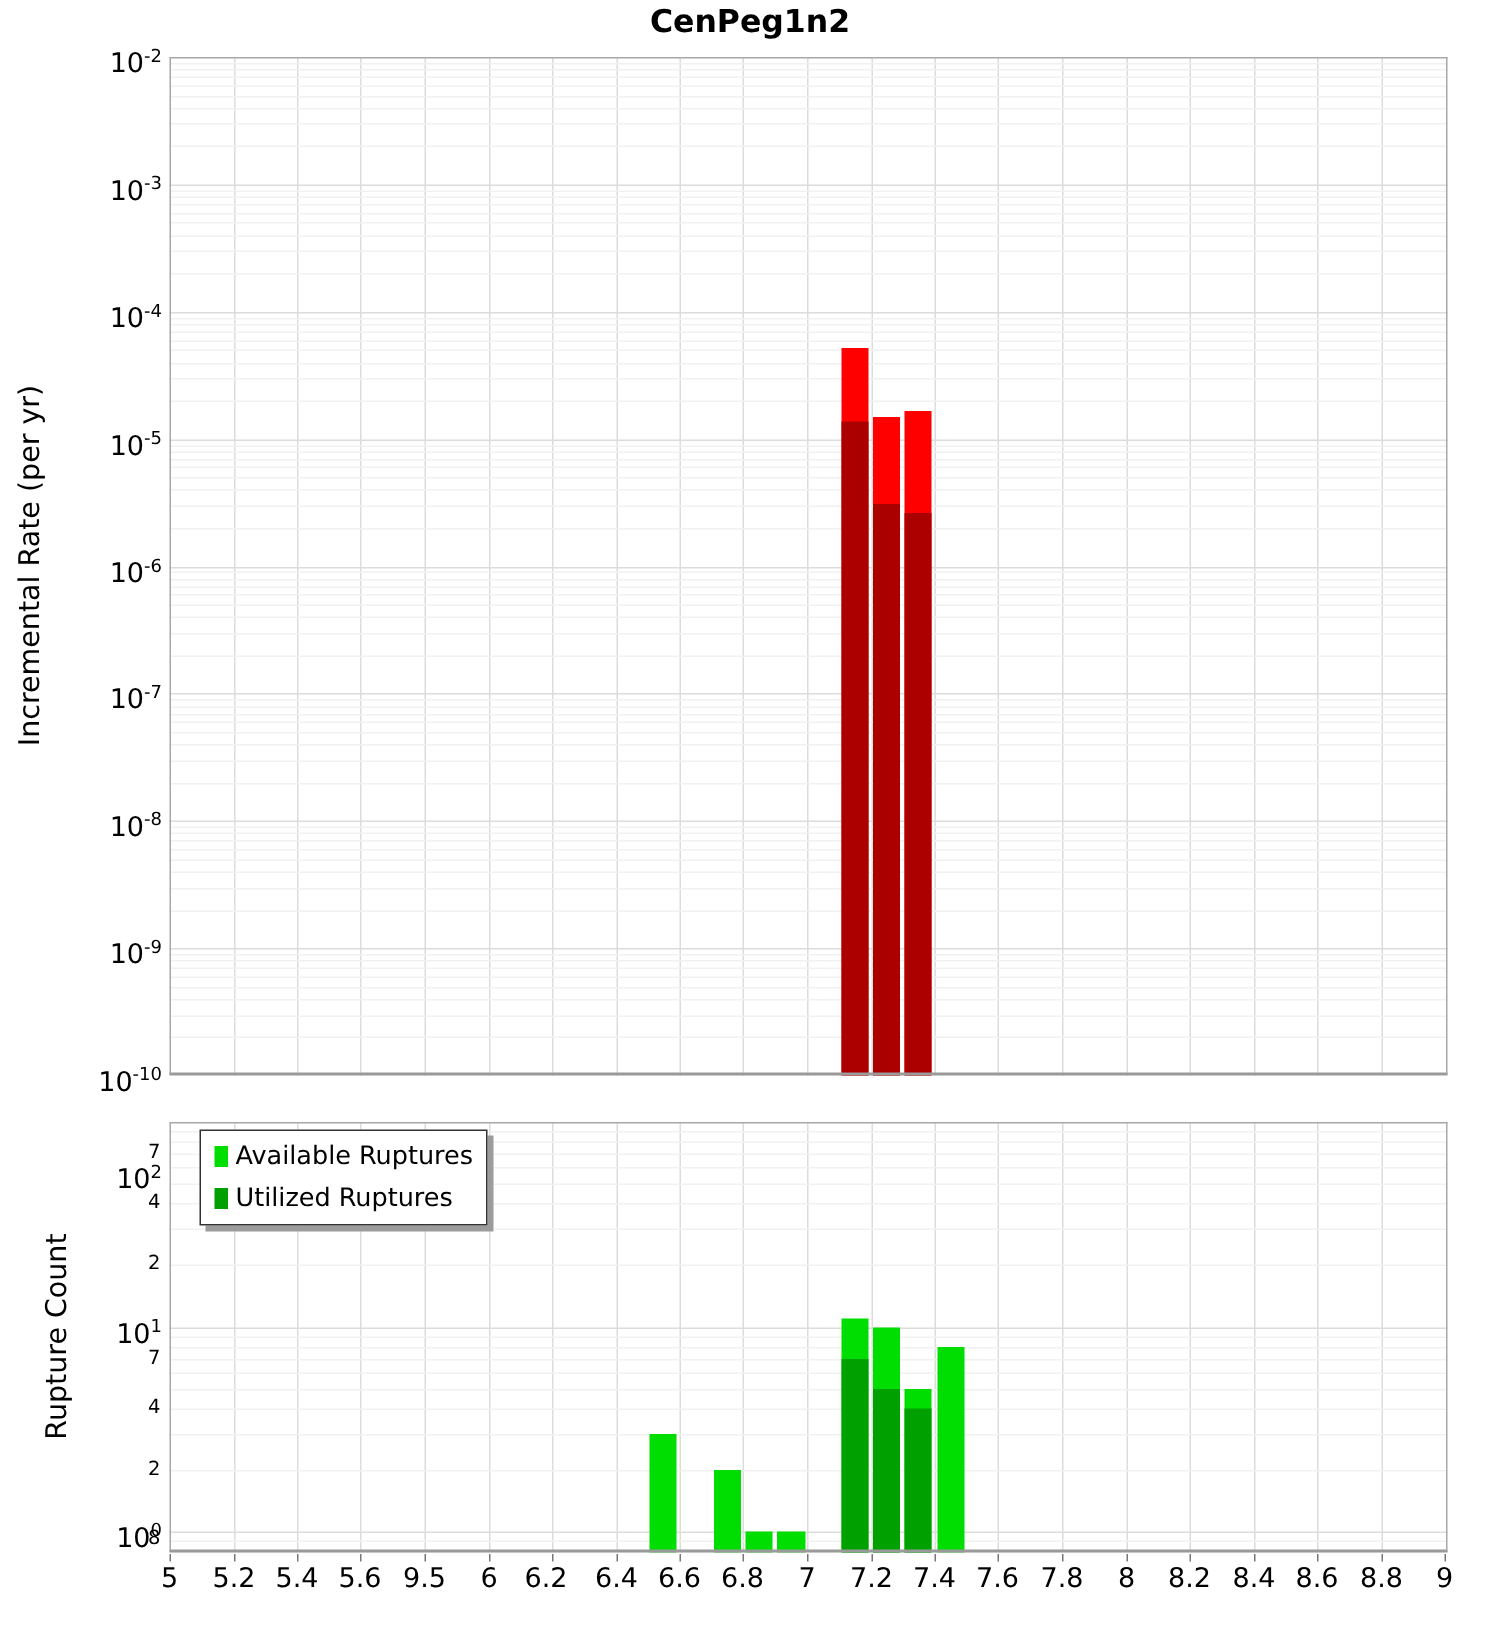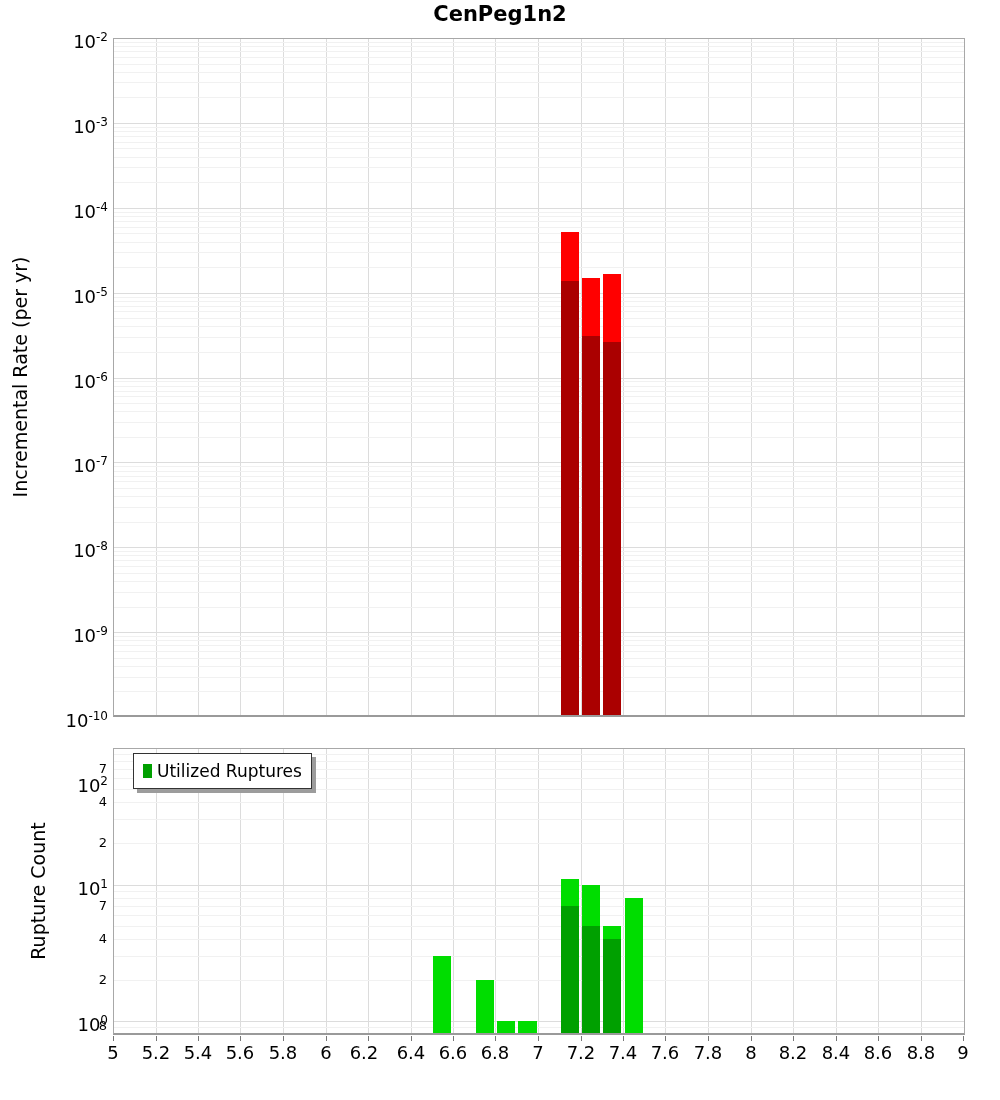--- a/index.html
+++ b/index.html
@@ -146,20 +146,24 @@
       <div class="yt" style="top: 413px;"><span>10</span><sup>-7</sup></div>
       <div class="yt" style="top: 498px;"><span>10</span><sup>-8</sup></div>
       <div class="yt" style="top: 583px;"><span>10</span><sup>-9</sup></div>
       <div class="yt" style="top: 668px;"><span>10</span><sup>-10</sup></div>
     </div>
 
   <div class="panel" id="panel-bottom">
     <div class="frame"></div>
     <div class="legend legend-tl">
       <div class="legend-item">
+        <span class="swatch" style="background: rgb(0, 221, 0);"></span>
+        <span class="legend-text">Available Ruptures</span>
+      </div>
+      <div class="legend-item">
         <span class="swatch" style="background: rgb(0, 160, 0);"></span>
         <span class="legend-text">Utilized Ruptures</span>
       </div>
     </div>
   <div class="gl" style="left: 43px; top: 0px; width: 1px; height: 287px; background: rgb(220, 220, 220);"></div>
       <div class="gl" style="left: 85px; top: 0px; width: 1px; height: 287px; background: rgb(220, 220, 220);"></div>
       <div class="gl" style="left: 127px; top: 0px; width: 1px; height: 287px; background: rgb(220, 220, 220);"></div>
       <div class="gl" style="left: 170px; top: 0px; width: 1px; height: 287px; background: rgb(220, 220, 220);"></div>
       <div class="gl" style="left: 213px; top: 0px; width: 1px; height: 287px; background: rgb(220, 220, 220);"></div>
       <div class="gl" style="left: 255px; top: 0px; width: 1px; height: 287px; background: rgb(220, 220, 220);"></div>
@@ -220,21 +224,21 @@
     </div>
 <div class="xtick" style="left: 113px;"></div>
     <div class="xt" style="left: 91px;">5</div>
     <div class="xtick" style="left: 156px;"></div>
     <div class="xt" style="left: 134px;">5.2</div>
     <div class="xtick" style="left: 198px;"></div>
     <div class="xt" style="left: 176px;">5.4</div>
     <div class="xtick" style="left: 240px;"></div>
     <div class="xt" style="left: 218px;">5.6</div>
     <div class="xtick" style="left: 283px;"></div>
-    <div class="xt" style="left: 261px;">5.8</div>
+    <div class="xt" style="left: 261px;">9.5</div>
     <div class="xtick" style="left: 326px;"></div>
     <div class="xt" style="left: 304px;">6</div>
     <div class="xtick" style="left: 368px;"></div>
     <div class="xt" style="left: 342px;">6.2</div>
     <div class="xtick" style="left: 411px;"></div>
     <div class="xt" style="left: 389px; text-align: center;">6.4</div>
     <div class="xtick" style="left: 453px;"></div>
     <div class="xt" style="left: 431px;">6.6</div>
     <div class="xtick" style="left: 495px;"></div>
     <div class="xt" style="left: 473px;">6.8</div>

